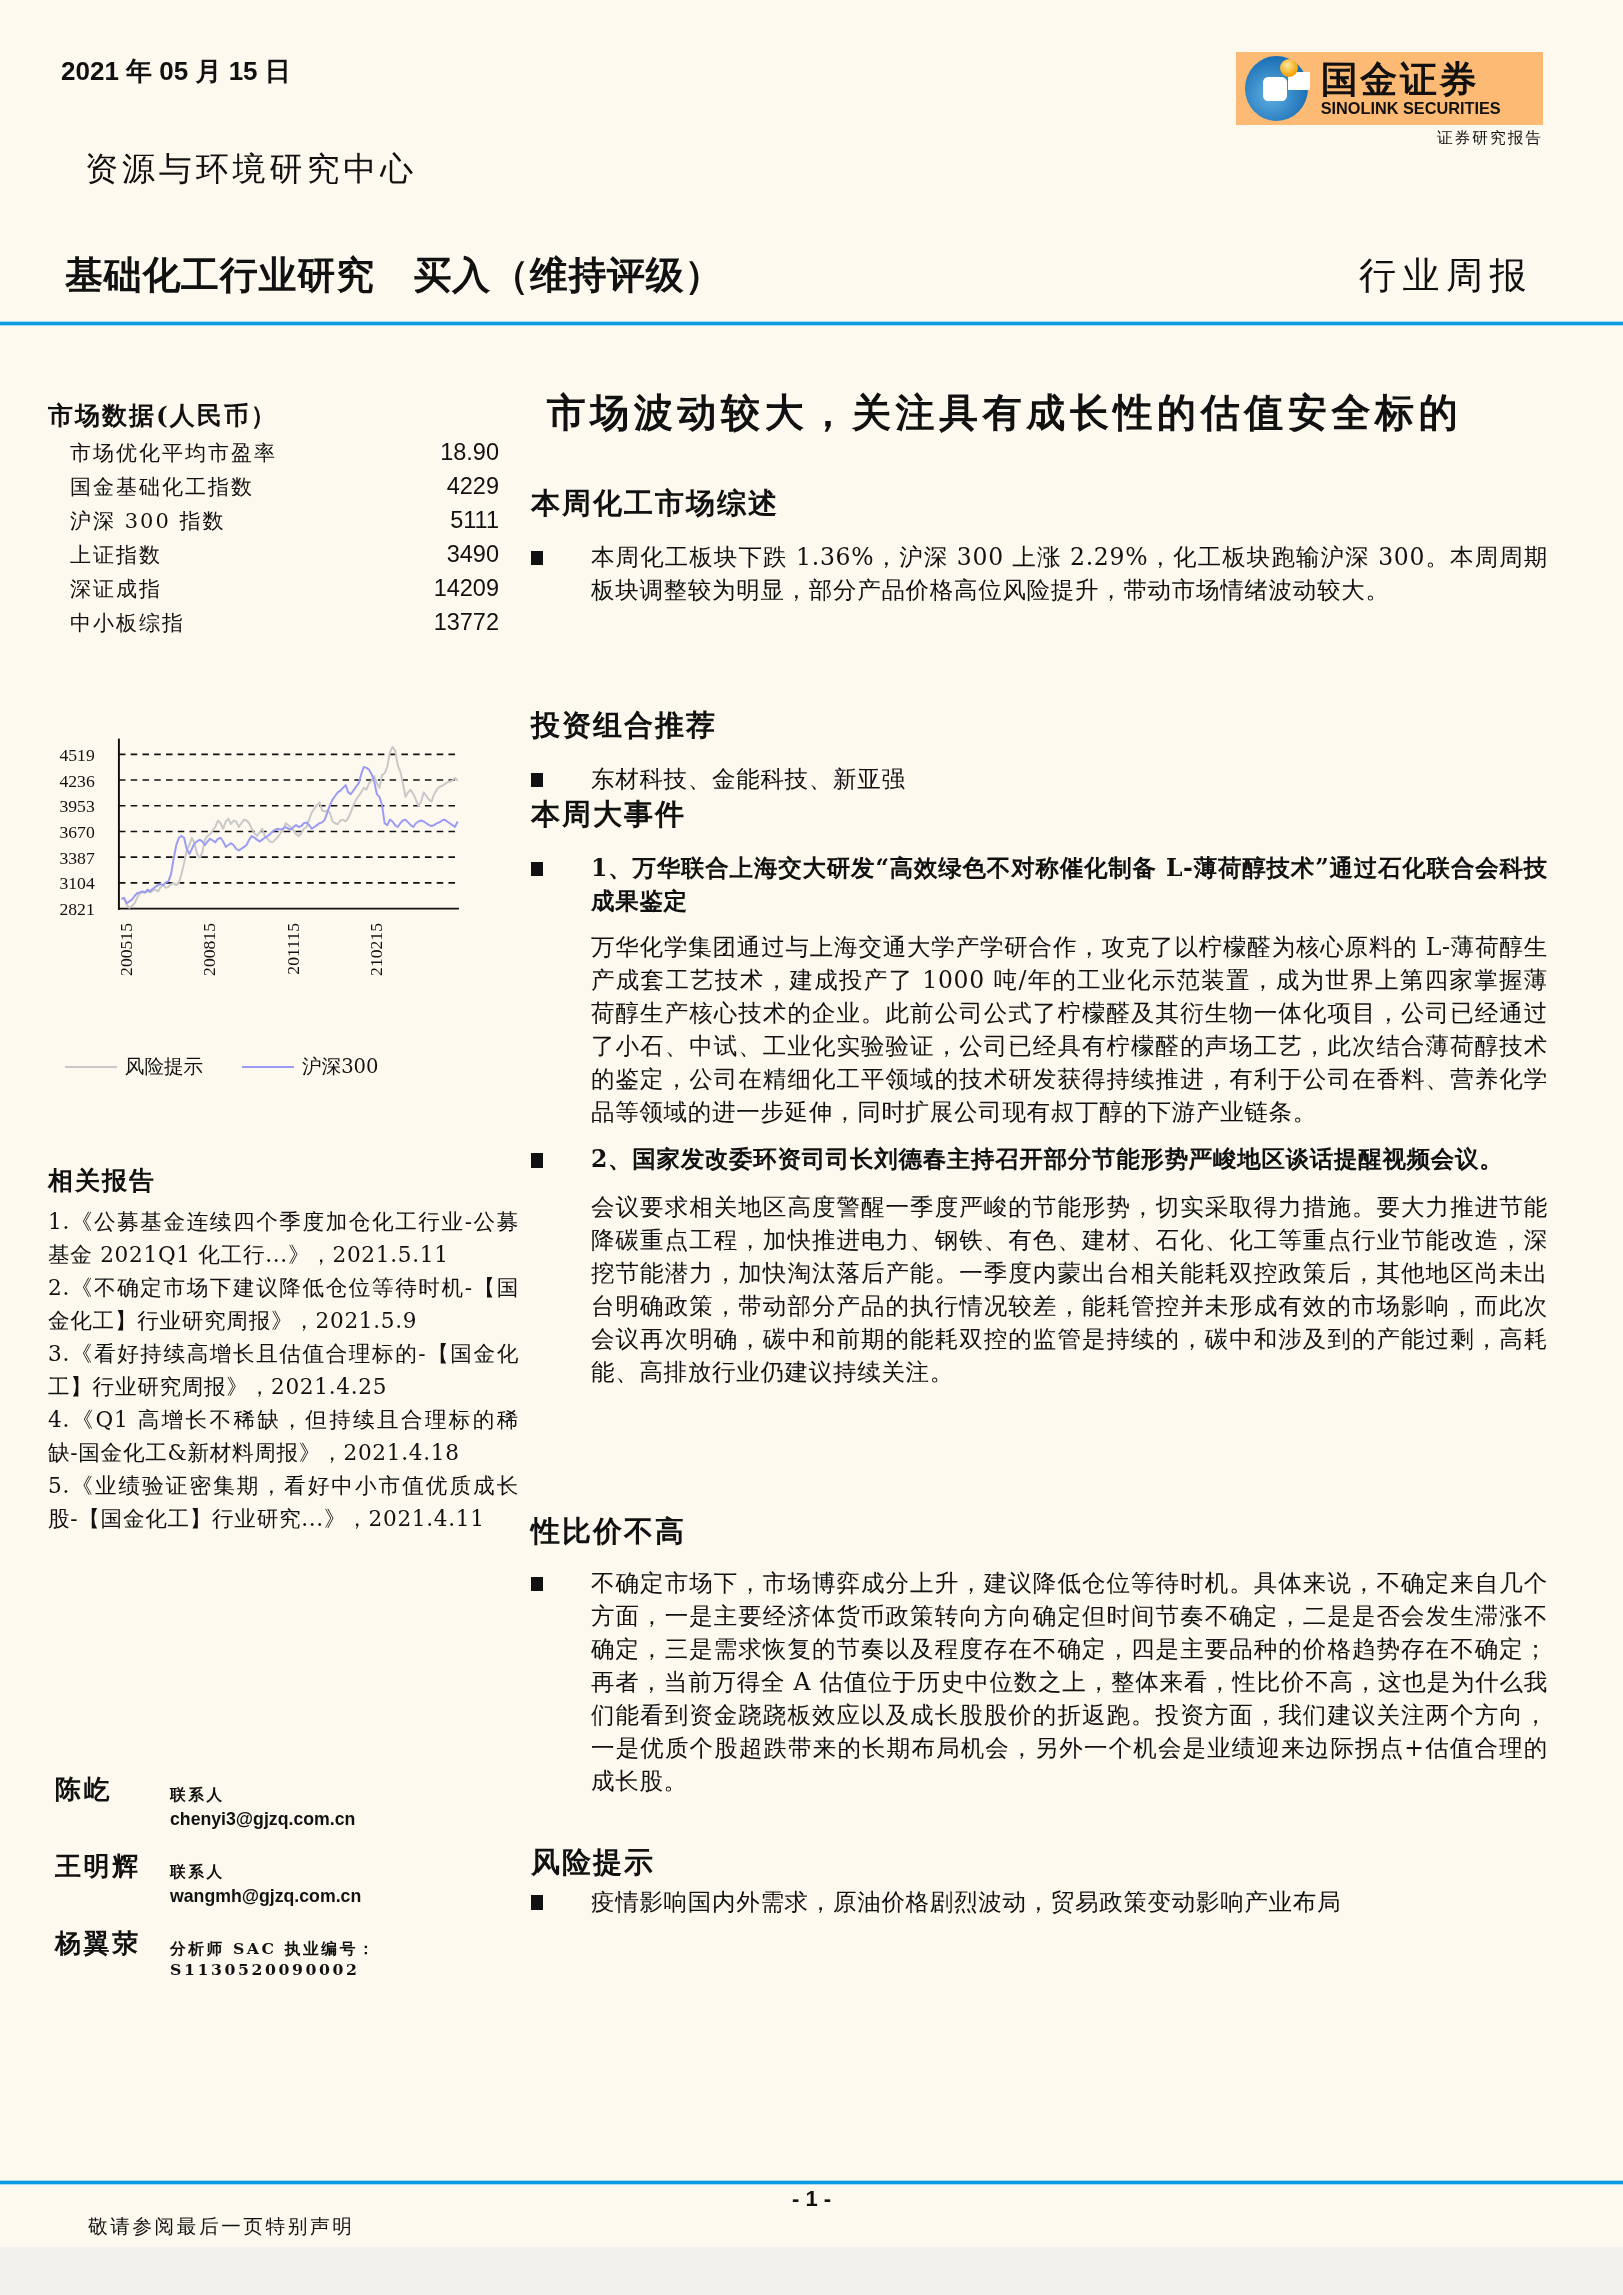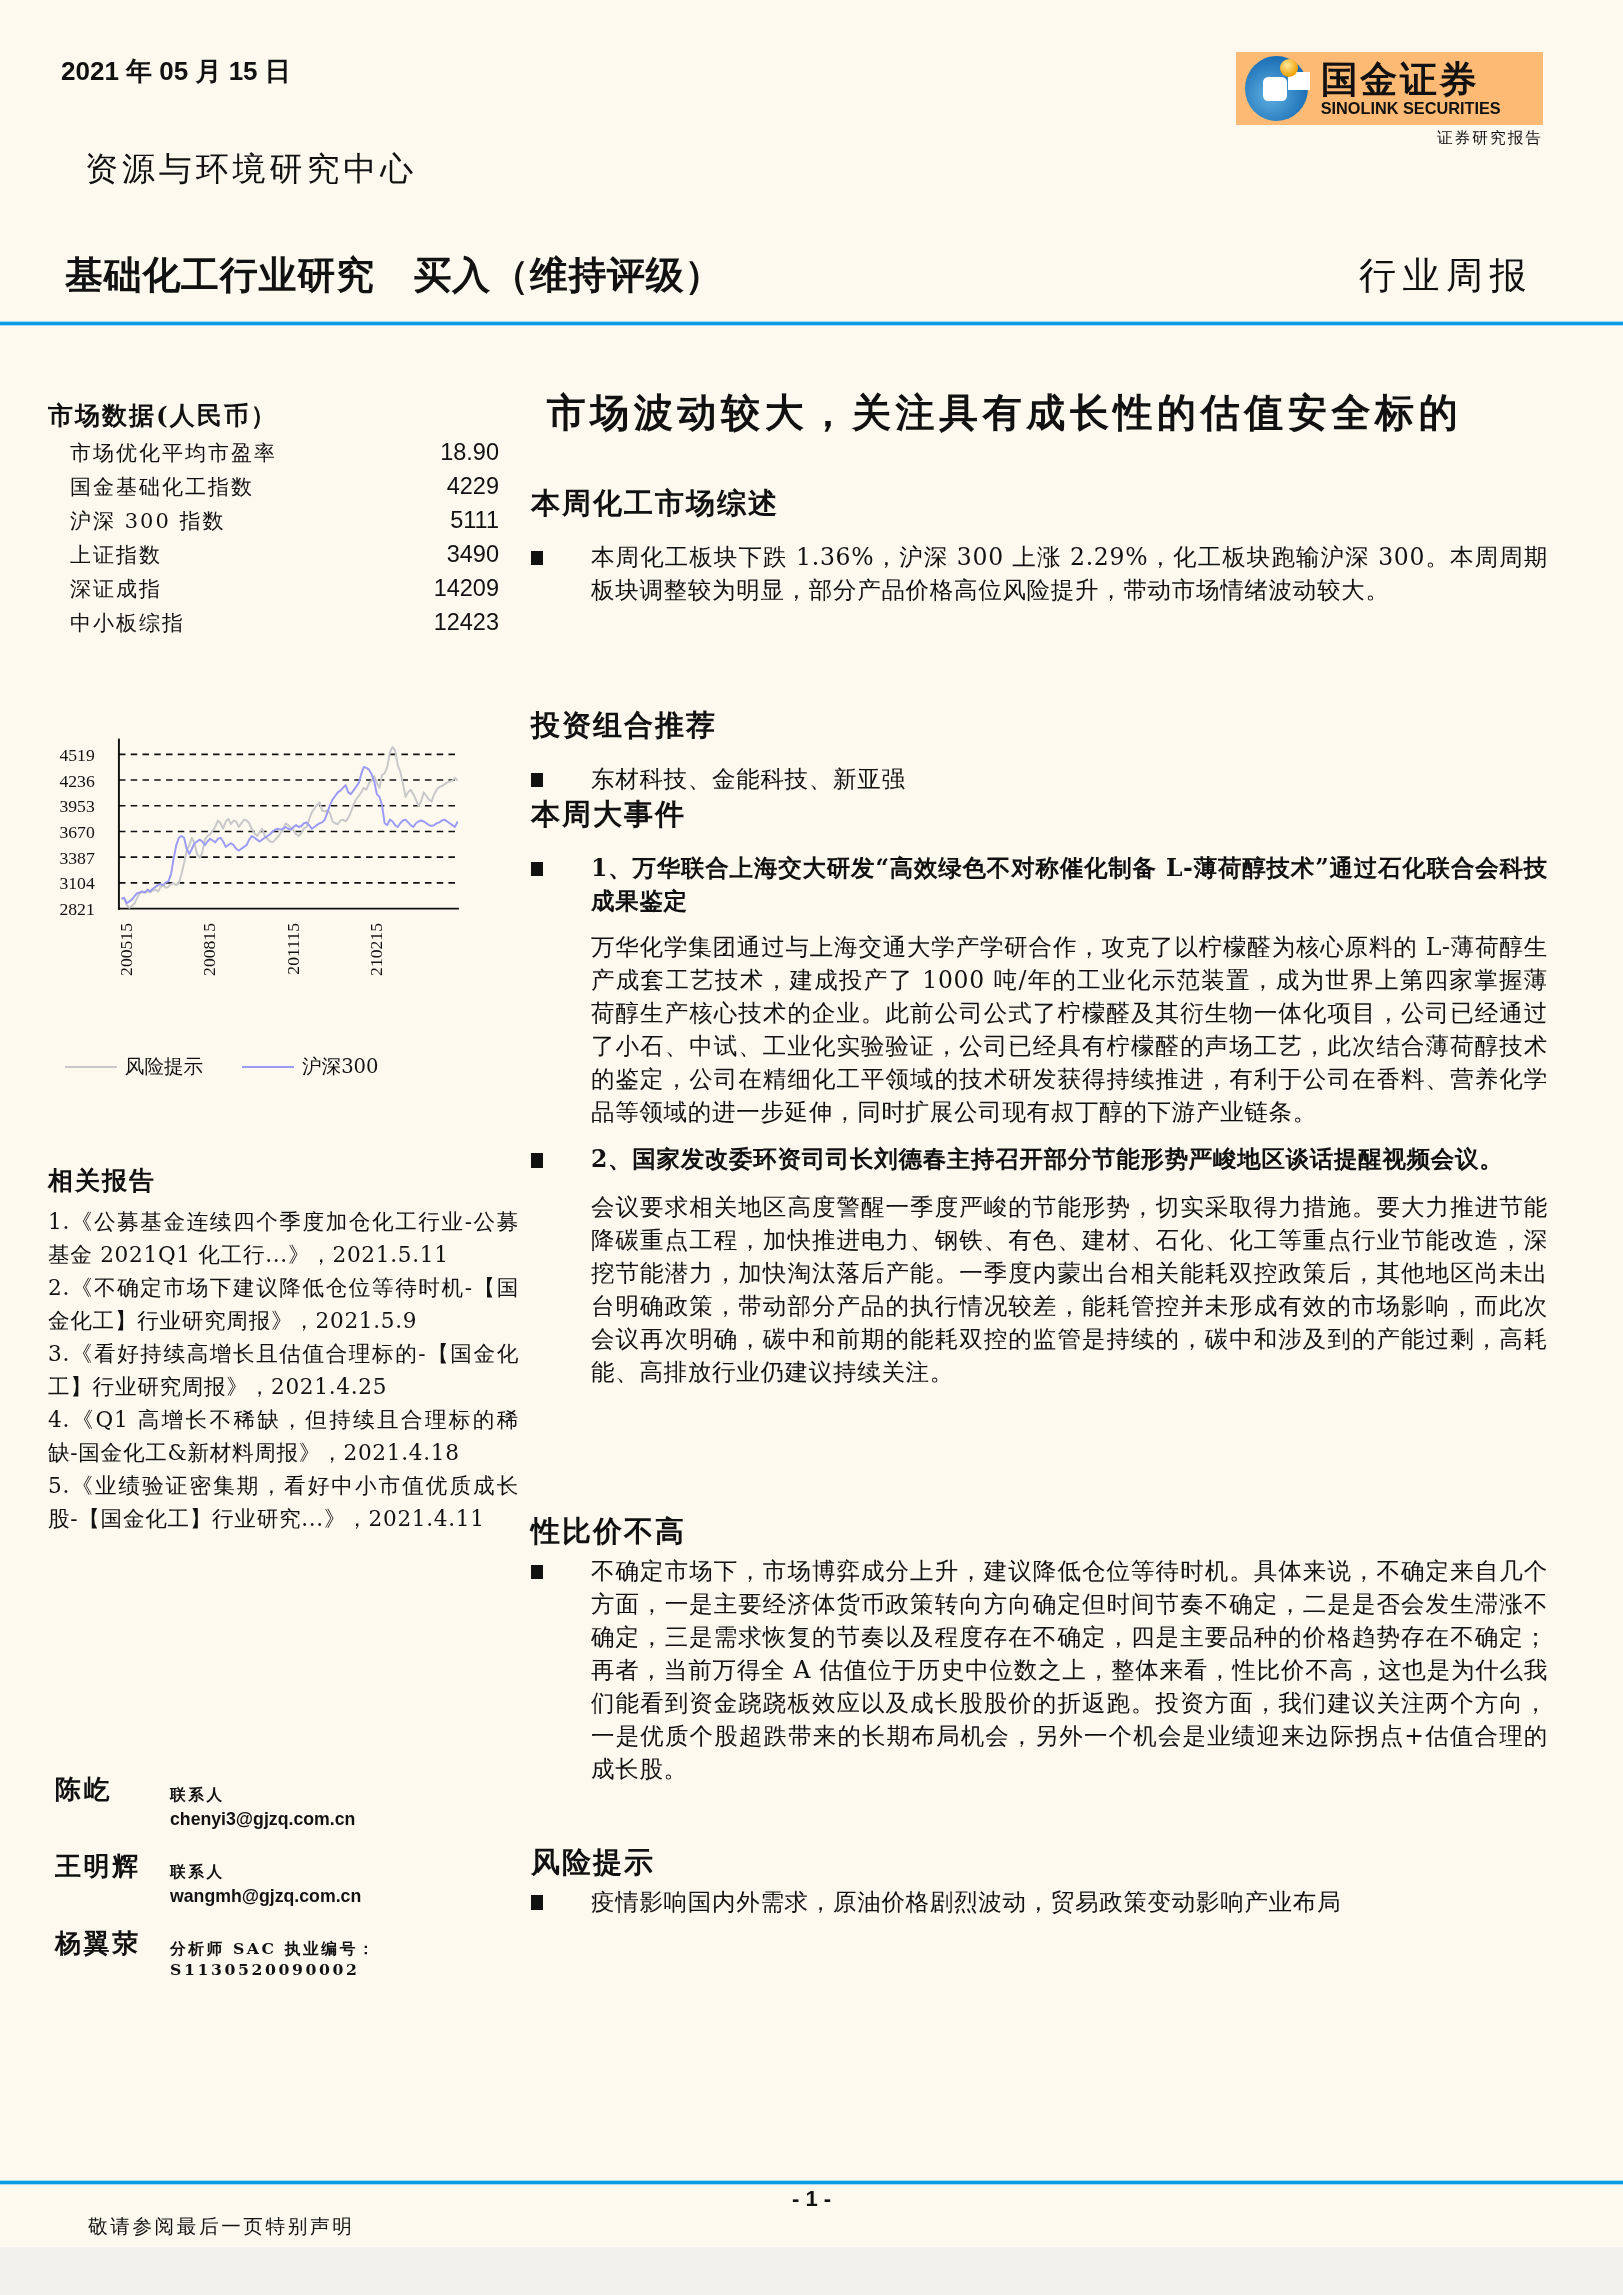--- a/index.html
+++ b/index.html
@@ -156,21 +156,21 @@
         <div class="mrow">
           <span class="k">上证指数</span>
           <span class="v">3490</span>
         </div>
         <div class="mrow">
           <span class="k">深证成指</span>
           <span class="v">14209</span>
         </div>
         <div class="mrow">
           <span class="k">中小板综指</span>
-          <span class="v">12423</span>
+          <span class="v">13772</span>
         </div>
       </div>
   </div>
 
   <div class="chart-wrap">
     <svg id="chart" width="458" height="340" viewBox="0 0 700 520">
         <text x="85" y="300" text-anchor="end" font-size="27" font-family="Liberation Serif, serif" fill="#111">2821</text>
         <line x1="122" x2="642" y1="250.66666666666669" y2="250.66666666666669" stroke="#111" stroke-width="2.5" stroke-dasharray="10,8"></line>
         <text x="85" y="260.6666666666667" text-anchor="end" font-size="27" font-family="Liberation Serif, serif" fill="#111">3104</text>
         <line x1="122" x2="642" y1="211.33333333333334" y2="211.33333333333334" stroke="#111" stroke-width="2.5" stroke-dasharray="10,8"></line>
@@ -246,21 +246,21 @@
     <div class="s3">
       <div class="h2">本周大事件</div>
       <div class="bullet bold" style="margin-top:17px;">1、万华联合上海交大研发“高效绿色不对称催化制备 L-薄荷醇技术”通过石化联合会科技成果鉴定</div>
       <div class="para" style="margin-top:13px;">万华化学集团通过与上海交通大学产学研合作，攻克了以柠檬醛为核心原料的 L-薄荷醇生产成套工艺技术，建成投产了 1000 吨/年的工业化示范装置，成为世界上第四家掌握薄荷醇生产核心技术的企业。此前公司公式了柠檬醛及其衍生物一体化项目，公司已经通过了小石、中试、工业化实验验证，公司已经具有柠檬醛的声场工艺，此次结合薄荷醇技术的鉴定，公司在精细化工平领域的技术研发获得持续推进，有利于公司在香料、营养化学品等领域的进一步延伸，同时扩展公司现有叔丁醇的下游产业链条。</div>
       <div class="bullet bold" style="margin-top:14.4px;">2、国家发改委环资司司长刘德春主持召开部分节能形势严峻地区谈话提醒视频会议。</div>
       <div class="para" style="margin-top:14.4px;">会议要求相关地区高度警醒一季度严峻的节能形势，切实采取得力措施。要大力推进节能降碳重点工程，加快推进电力、钢铁、有色、建材、石化、化工等重点行业节能改造，深挖节能潜力，加快淘汰落后产能。一季度内蒙出台相关能耗双控政策后，其他地区尚未出台明确政策，带动部分产品的执行情况较差，能耗管控并未形成有效的市场影响，而此次会议再次明确，碳中和前期的能耗双控的监管是持续的，碳中和涉及到的产能过剩，高耗能、高排放行业仍建议持续关注。</div>
     </div>
 
     <div class="s4">
       <div class="h2">性比价不高</div>
-      <div class="bullet" style="margin-top:3px;">不确定市场下，市场博弈成分上升，建议降低仓位等待时机。具体来说，不确定来自几个方面，一是主要经济体货币政策转向方向确定但时间节奏不确定，二是是否会发生滞涨不确定，三是需求恢复的节奏以及程度存在不确定，四是主要品种的价格趋势存在不确定；再者，当前万得全 A 估值位于历史中位数之上，整体来看，性比价不高，这也是为什么我们能看到资金跷跷板效应以及成长股股价的折返跑。投资方面，我们建议关注两个方向，一是优质个股超跌带来的长期布局机会，另外一个机会是业绩迎来边际拐点+估值合理的成长股。</div>
+      <div class="bullet" style="margin-top:15px;">不确定市场下，市场博弈成分上升，建议降低仓位等待时机。具体来说，不确定来自几个方面，一是主要经济体货币政策转向方向确定但时间节奏不确定，二是是否会发生滞涨不确定，三是需求恢复的节奏以及程度存在不确定，四是主要品种的价格趋势存在不确定；再者，当前万得全 A 估值位于历史中位数之上，整体来看，性比价不高，这也是为什么我们能看到资金跷跷板效应以及成长股股价的折返跑。投资方面，我们建议关注两个方向，一是优质个股超跌带来的长期布局机会，另外一个机会是业绩迎来边际拐点+估值合理的成长股。</div>
     </div>
 
     <div class="s5">
       <div class="h2">风险提示</div>
       <div class="bullet" style="margin-top:2.6px;">疫情影响国内外需求，原油价格剧烈波动，贸易政策变动影响产业布局</div>
     </div>
   </div>
 
   <div class="rule-bottom"></div>
   <div class="pagenum">- 1 -</div>

